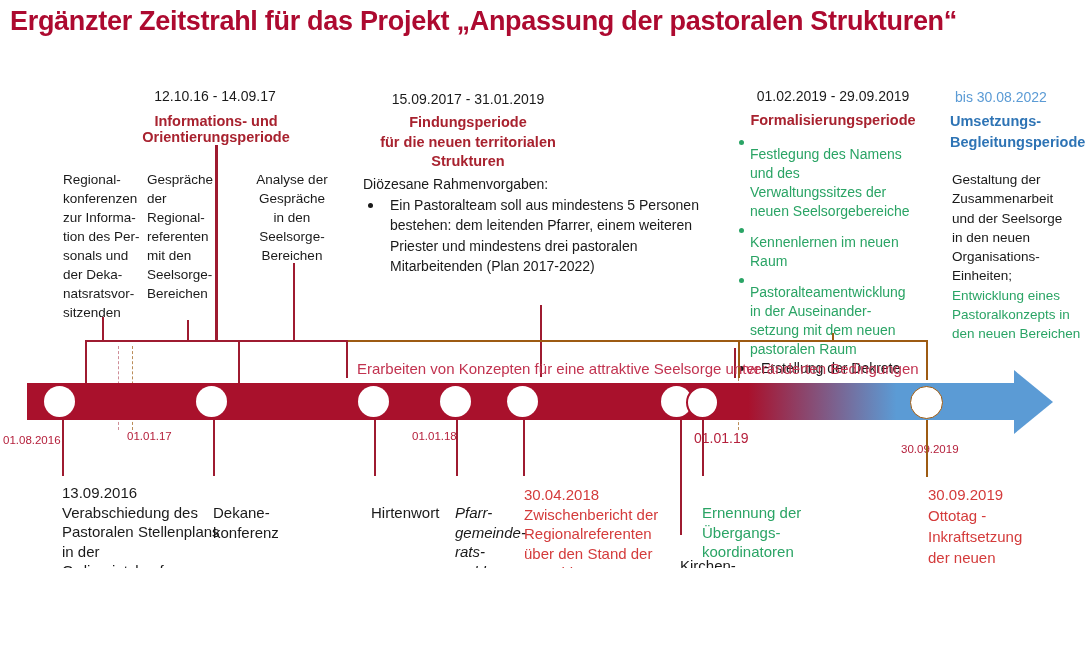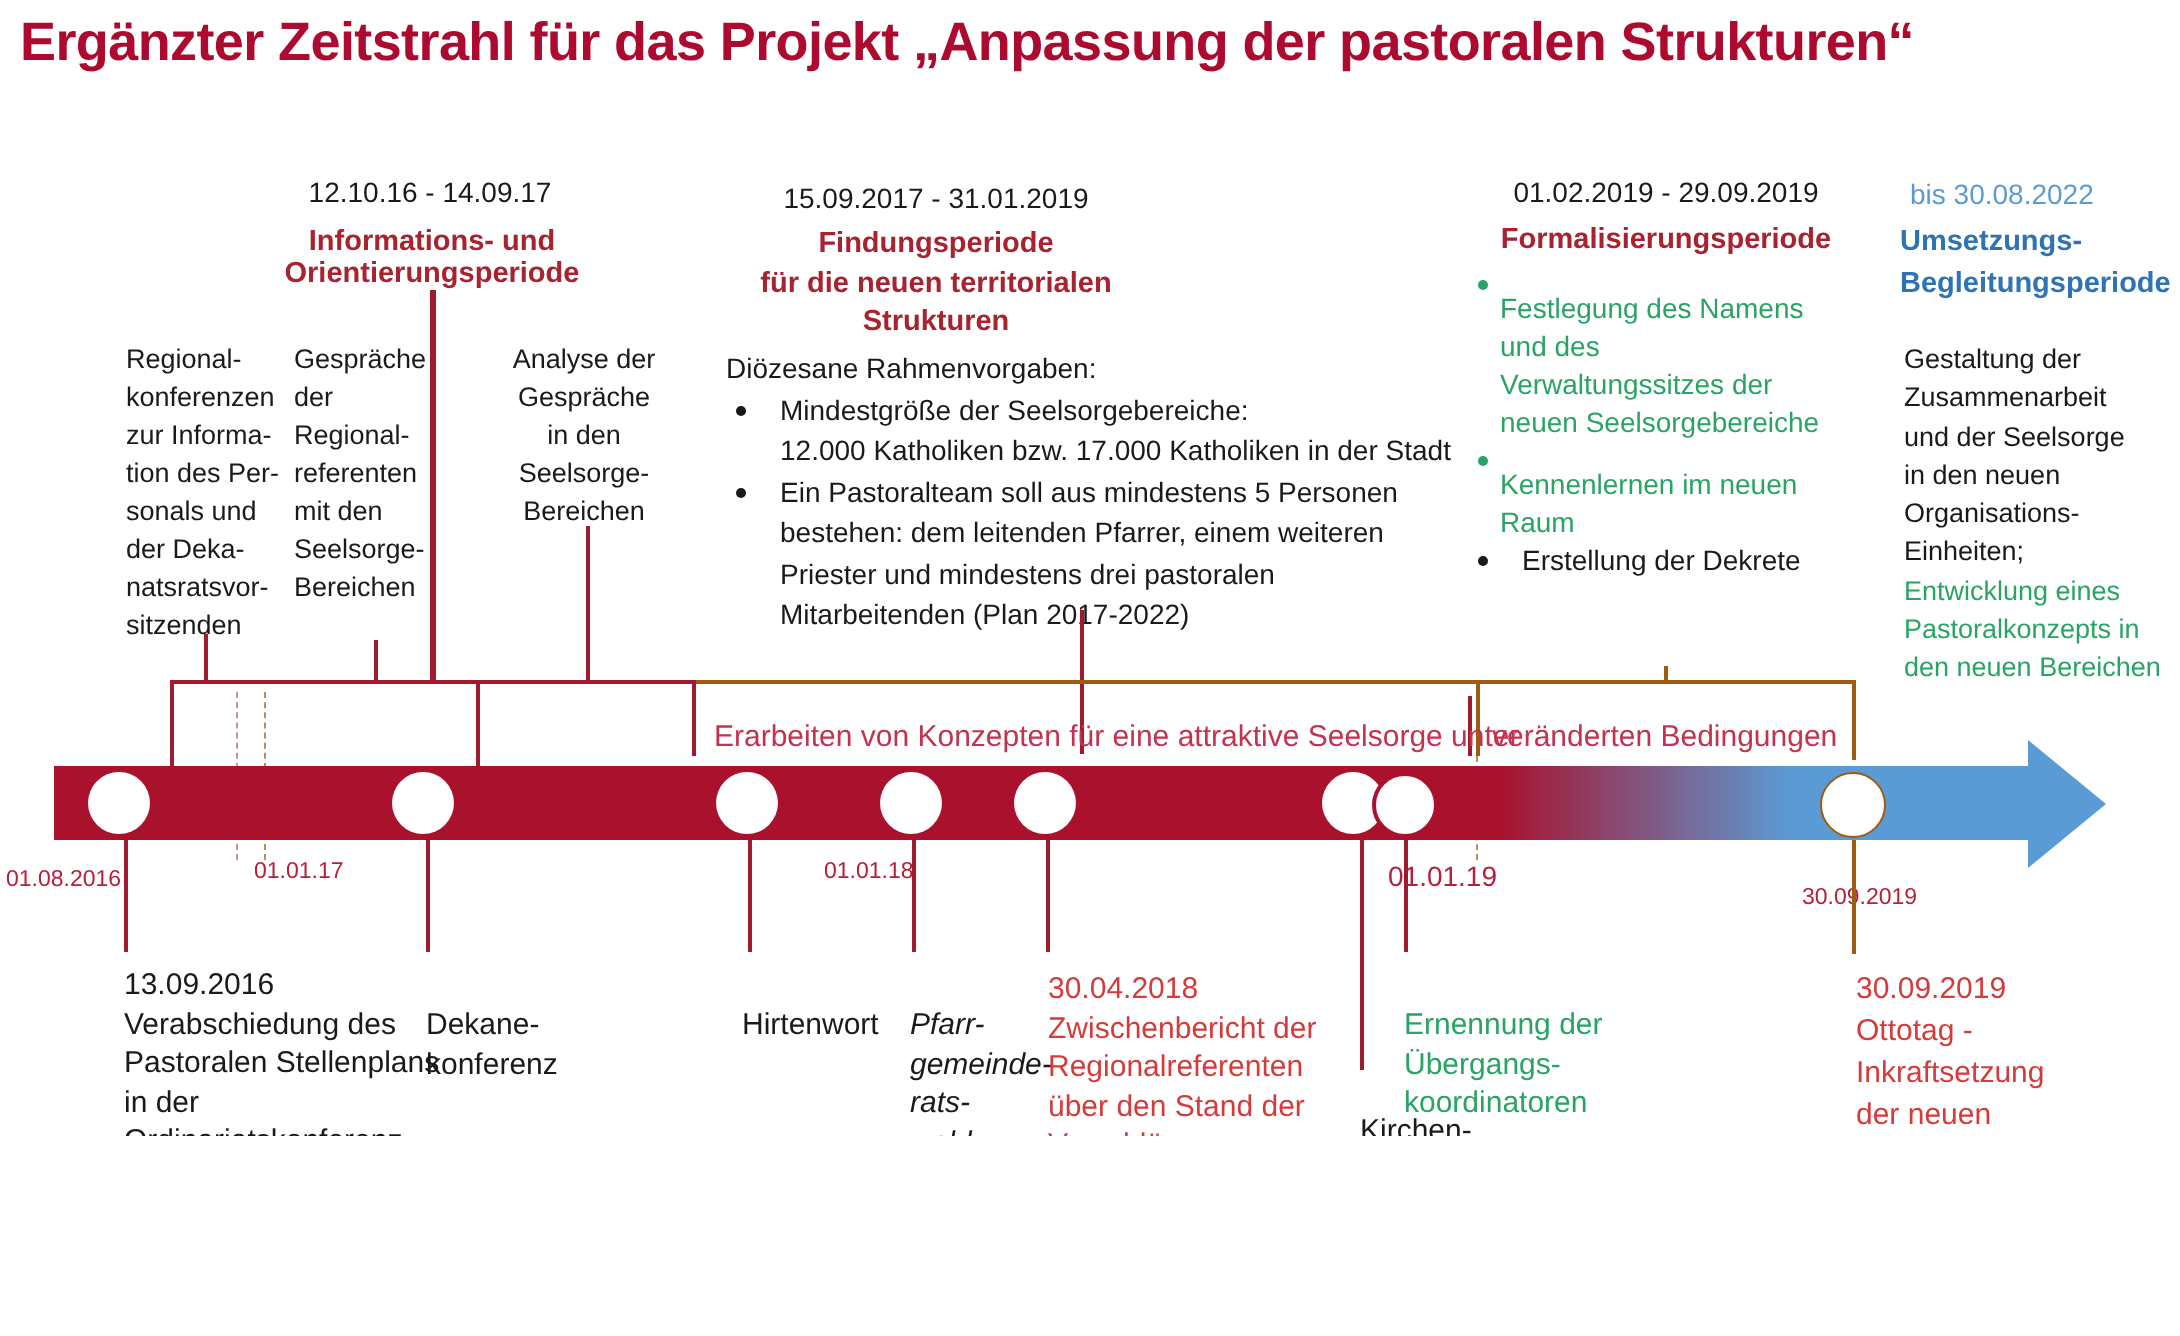--- a/index.html
+++ b/index.html
@@ -80,44 +80,46 @@
   <div class="abs sm pre ctr" style="left:247px;top:170px;width:90px;">Analyse der
 Gespräche
 in den
 Seelsorge-
 Bereichen</div>
 
   <div class="abs rahmen" style="left:363px;top:174px;width:365px;">
     <div class="md">Diözesane Rahmenvorgaben:</div>
     <div class="bullet-row">
       <span class="dot"></span>
-      <span class="txt md pre">Mindestgröße der Seelsorgebereiche:
-12.000 Katholiken bzw. 17.000 Katholiken in der Stadt</span>
-    </div>
-    <div class="bullet-row">
-      <span class="dot"></span>
       <span class="txt md pre">Ein Pastoralteam soll aus mindestens 5 Personen
 bestehen: dem leitenden Pfarrer, einem weiteren
 Priester und mindestens drei pastoralen
 Mitarbeitenden (Plan 2017-2022)</span>
     </div>
   </div>
 
   <div class="abs glist" style="left:733px;top:133px;width:210px;font-size:14px;line-height:19px;">
     <div class="bullet-row green">
       <span class="dot g"></span>
       <span class="txt pre">Festlegung des Namens
 und des
 Verwaltungssitzes der
 neuen Seelsorgebereiche</span>
     </div>
     <div class="bullet-row green">
       <span class="dot g"></span>
       <span class="txt pre">Kennenlernen im neuen
 Raum</span>
+    </div>
+    <div class="bullet-row green">
+      <span class="dot g"></span>
+      <span class="txt pre">Pastoralteamentwicklung
+in der Auseinander-
+setzung mit dem neuen
+pastoralen Raum</span>
     </div>
     <div class="bullet-row">
       <span class="dot"></span>
       <span class="txt pre">Erstellung der Dekrete</span>
     </div>
   </div>
 
   <div class="abs" style="left:952px;top:170px;width:135px;font-size:13.5px;line-height:19.3px;">
     <span class="pre" style="display:block;">Gestaltung der
 Zusammenarbeit

